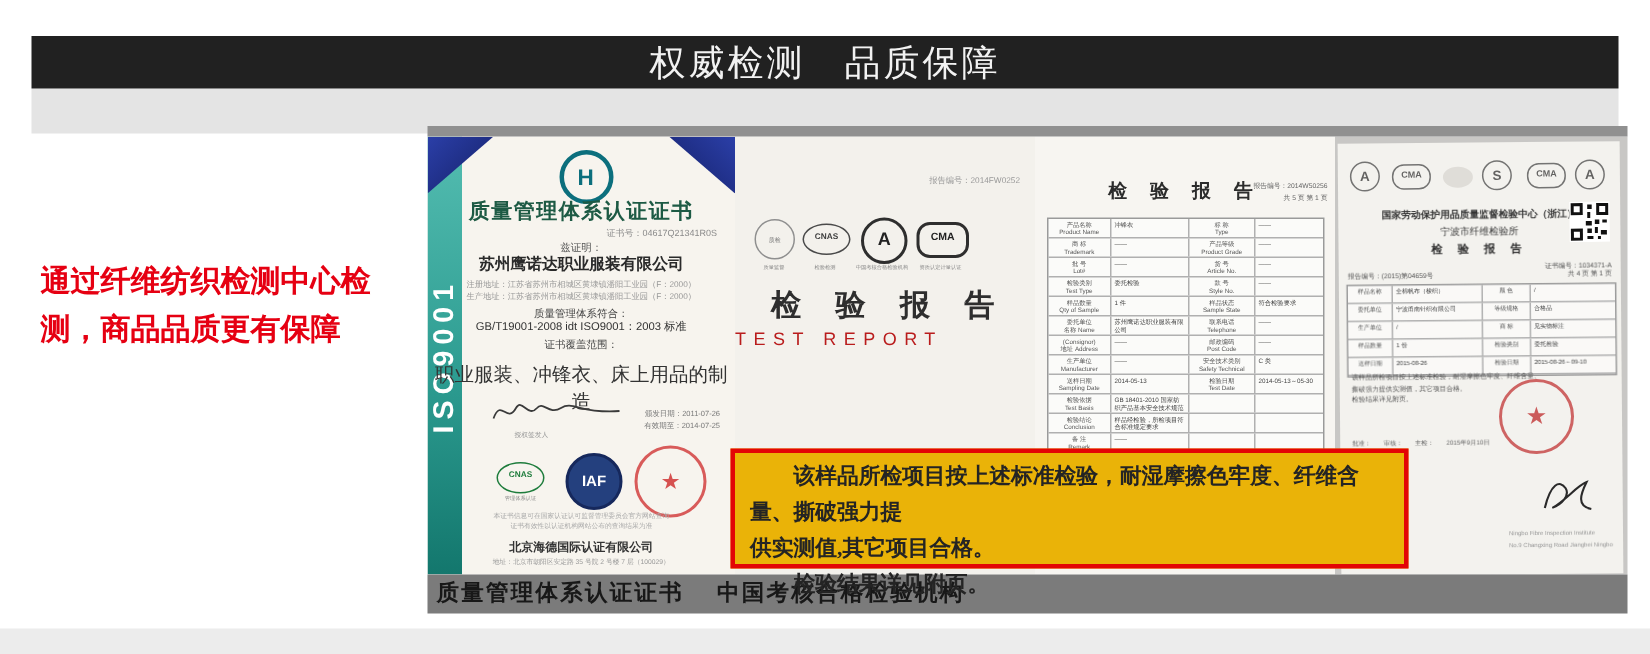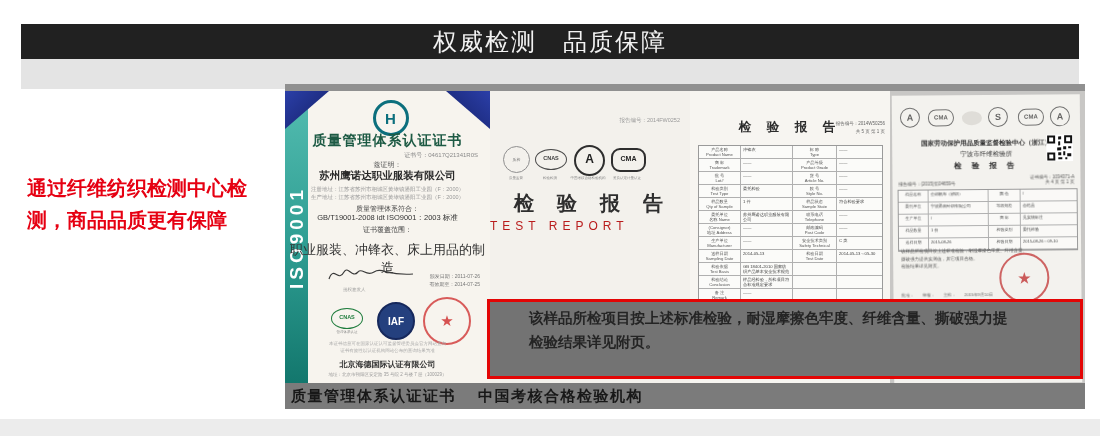--- a/index.html
+++ b/index.html
@@ -127,21 +127,21 @@
   .c4-approve{left:8px;top:197px;width:168px;font-size:4.2px;color:#666;}
   .c4-sig{left:130px;top:222px;z-index:7;}
   .c4-f1{left:112px;top:258px;font-size:4px;color:#999;}
   .c4-f2{left:112px;top:266px;font-size:4px;color:#999;}
 
   
   .redbox1{left:487px;top:247px;width:372px;height:40px;box-sizing:border-box;background:#fbf8f3;
            border:3px solid #e30505;border-right-width:8px;z-index:6;}
   .redbox1 span{display:block;font-family:"Liberation Serif",serif;font-size:13px;color:#3d3d3d;
                 line-height:33px;padding-left:8px;white-space:nowrap;}
-  .redbox2{left:487px;top:299px;width:596px;height:80px;box-sizing:border-box;background:#737373;
+  .redbox2{left:487px;top:299px;width:452px;height:80px;box-sizing:border-box;background:#eab308;
            border:3px solid #e30505;z-index:6;padding:4px 10px 0;
            font-family:"Liberation Serif",serif;font-size:14.5px;font-weight:600;color:#242424;line-height:24px;}
   .indent{text-indent:2em;}
 </style>
 </head>
 <body>
 
 <div class="stage">
 
   <div class="abs topbar">
@@ -385,20 +385,21 @@
       <svg class="abs c4-sig" width="42" height="28" viewBox="0 0 42 28">
         <path d="M6 22 C10 6 16 3 20 9 C23 14 17 20 11 22 C19 18 28 7 34 5 C30 13 27 21 37 23" stroke="#2a2a2a" stroke-width="1.4" fill="none"></path>
       </svg>
       <div class="abs c4-f1 blurry">Ningbo Fibre Inspection Institute</div>
       <div class="abs c4-f2 blurry">No.9 Changxing Road Jiangbei Ningbo</div>
     </div>
   </div>
 
   <div class="abs redbox2">
     <div class="indent">该样品所检项目按上述标准检验，耐湿摩擦色牢度、纤维含量、撕破强力提</div>
+    <div>供实测值,其它项目合格。</div>
     <div class="indent">检验结果详见附页。</div>
   </div>
 
   <div class="abs caption-band">
     <span class="cap1">质量管理体系认证证书</span>
     <span class="cap2">中国考核合格检验机构</span>
   </div>
 
   <div class="abs bottom-strip"></div>
 </div>

